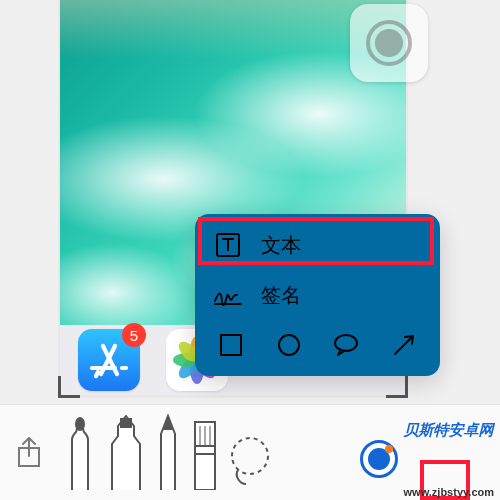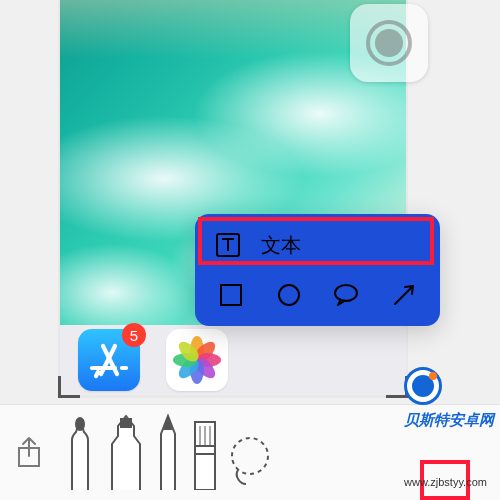--- a/index.html
+++ b/index.html
@@ -133,21 +133,21 @@
     margin-top: -24px;
     border-radius: 50% 50% 50% 50% / 60% 60% 40% 40%;
     transform-origin: 50% 100%;
     opacity: 0.9;
   }
   .popup {
     position: absolute;
     left: 195px;
     top: 214px;
     width: 245px;
-    background: #1d4ed8;
+    background: #0369a1;
     border-radius: 14px;
     box-shadow: 0 6px 24px rgba(0,0,0,0.18);
     padding: 6px 0;
     z-index: 10;
   }
   .popup-item {
     display: flex;
     align-items: center;
     height: 50px;
     padding: 0 18px;
@@ -184,26 +184,25 @@
   }
   .tools {
     display: flex;
     align-items: flex-end;
     gap: 8px;
     padding-left: 4px;
   }
   .watermark {
     position: absolute;
     right: 6px;
-    bottom: 12px;
-    display: flex;
-    align-items: flex-start;
+    bottom: 2px;
+    display: flex;
+    align-items: center;
     gap: 6px;
     z-index: 30;
-    flex-direction: column;
   }
   .watermark .logo {
     width: 38px;
     height: 38px;
     border-radius: 50%;
     border: 3px solid #1466d6;
     display: flex;
     align-items: center;
     justify-content: center;
     background: #fff;
@@ -217,21 +216,21 @@
   }
   .watermark .logo-inner::after {
     content: "";
     position: absolute;
     top: -3px; right: -3px;
     width: 8px; height: 8px;
     background: #ff7a1a;
     border-radius: 50%;
   }
   .watermark .wm-text { font-size: 15px; color: #1466d6; font-weight: 700; line-height: 1.15; font-style: italic; }
-  .watermark .wm-sub { font-size: 11px; color: #333; font-weight: 400; margin-top: 48px; }
+  .watermark .wm-sub { font-size: 11px; color: #333; font-weight: 700; margin-top: 48px; }
 </style>
 </head>
 <body>
 
 <div class="screenshot-area">
   <div class="wallpaper"></div>
 
   <div class="home-button">
     <div class="ring">
       <div class="dot"></div>
@@ -272,20 +271,28 @@
 <div class="popup">
   <div class="popup-item">
     <span class="ic">
       <svg width="26" height="26" viewBox="0 0 26 26">
           <rect x="2" y="2" width="22" height="22" rx="2" fill="none" stroke="#000" stroke-width="2"></rect>
           <path d="M7 7h12M13 7v12" stroke="#000" stroke-width="2" fill="none"></path>
         </svg>
     </span>
     <span>文本</span>
   </div>
+  <div class="popup-item">
+    <span class="ic">
+      <svg width="30" height="24" viewBox="0 0 30 24">
+          <path d="M2 18c4-10 6-10 7 0s4 0 5-5 3 7 5 3 3-4 5-4M2 21h26" stroke="#000" stroke-width="1.8" fill="none" stroke-linecap="round"></path>
+        </svg>
+    </span>
+    <span>签名</span>
+  </div>
   <div class="popup-item shapes">
     <span class="shape">
       <svg width="24" height="24">
           <rect x="2" y="2" width="20" height="20" fill="none" stroke="#000" stroke-width="2"></rect>
         </svg>
     </span>
     <span class="shape">
       <svg width="24" height="24">
           <circle cx="12" cy="12" r="10" fill="none" stroke="#000" stroke-width="2"></circle>
         </svg>

